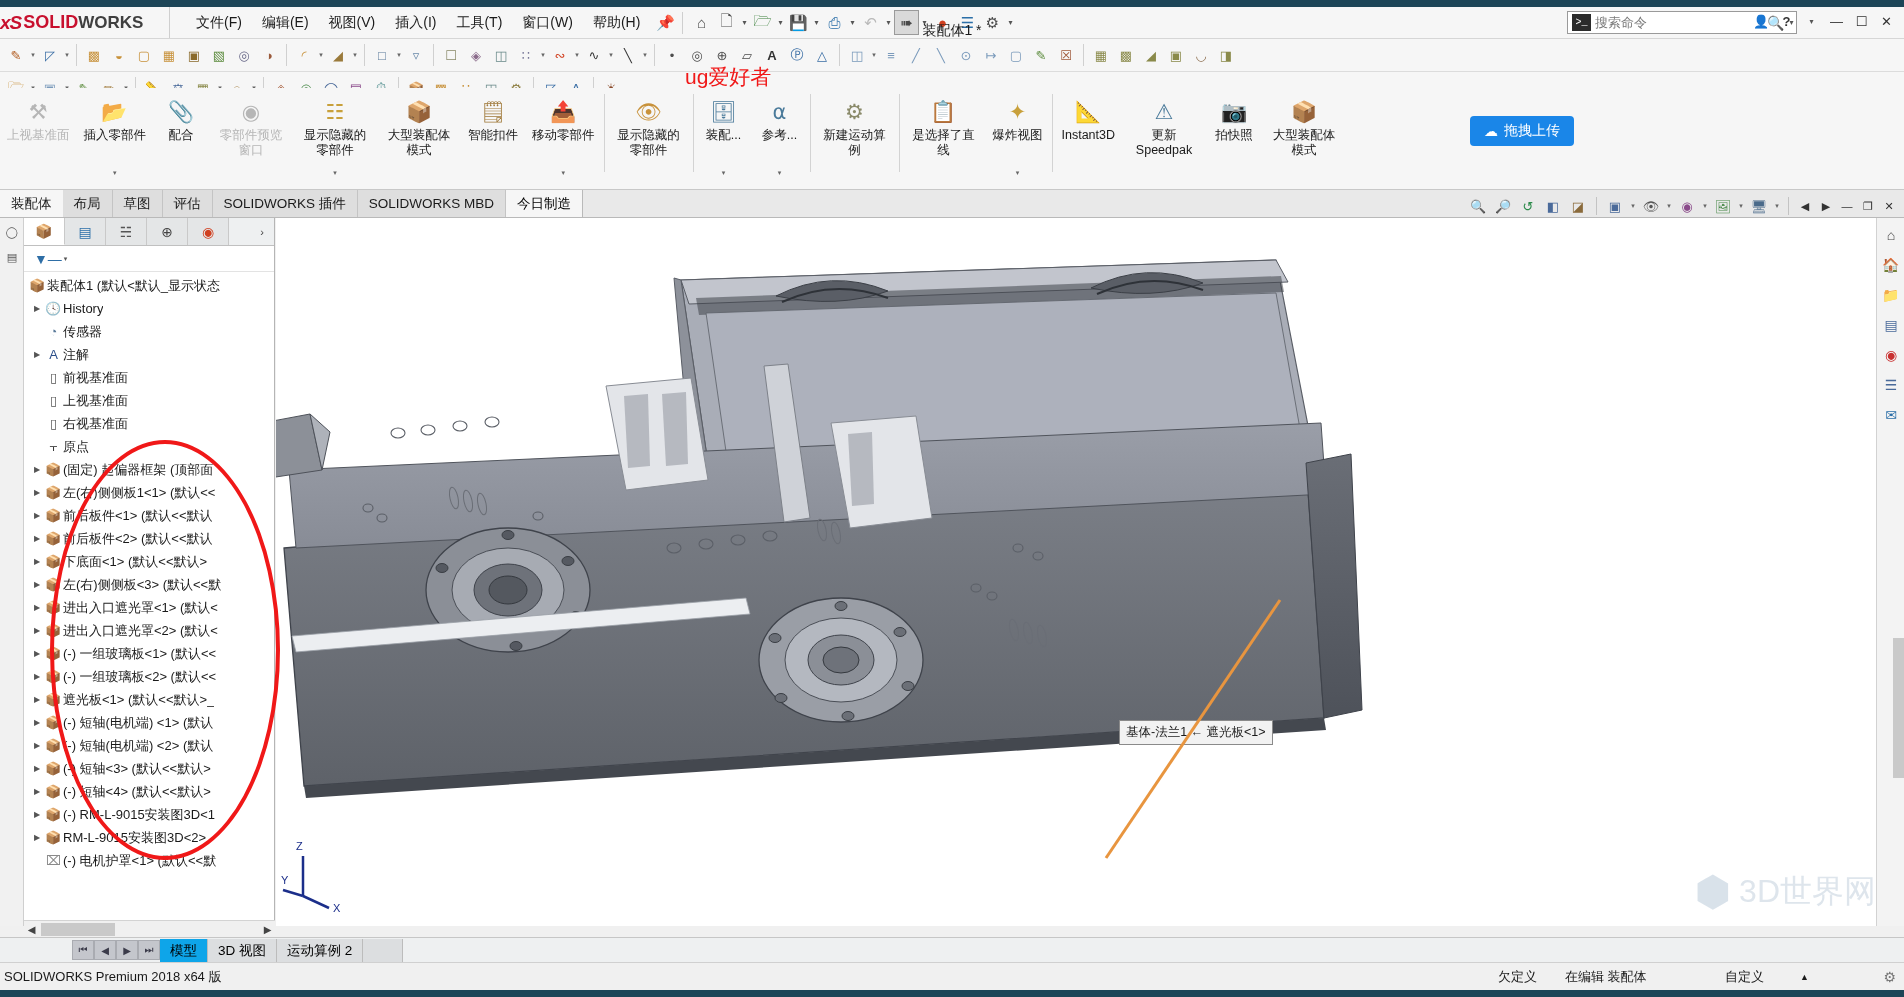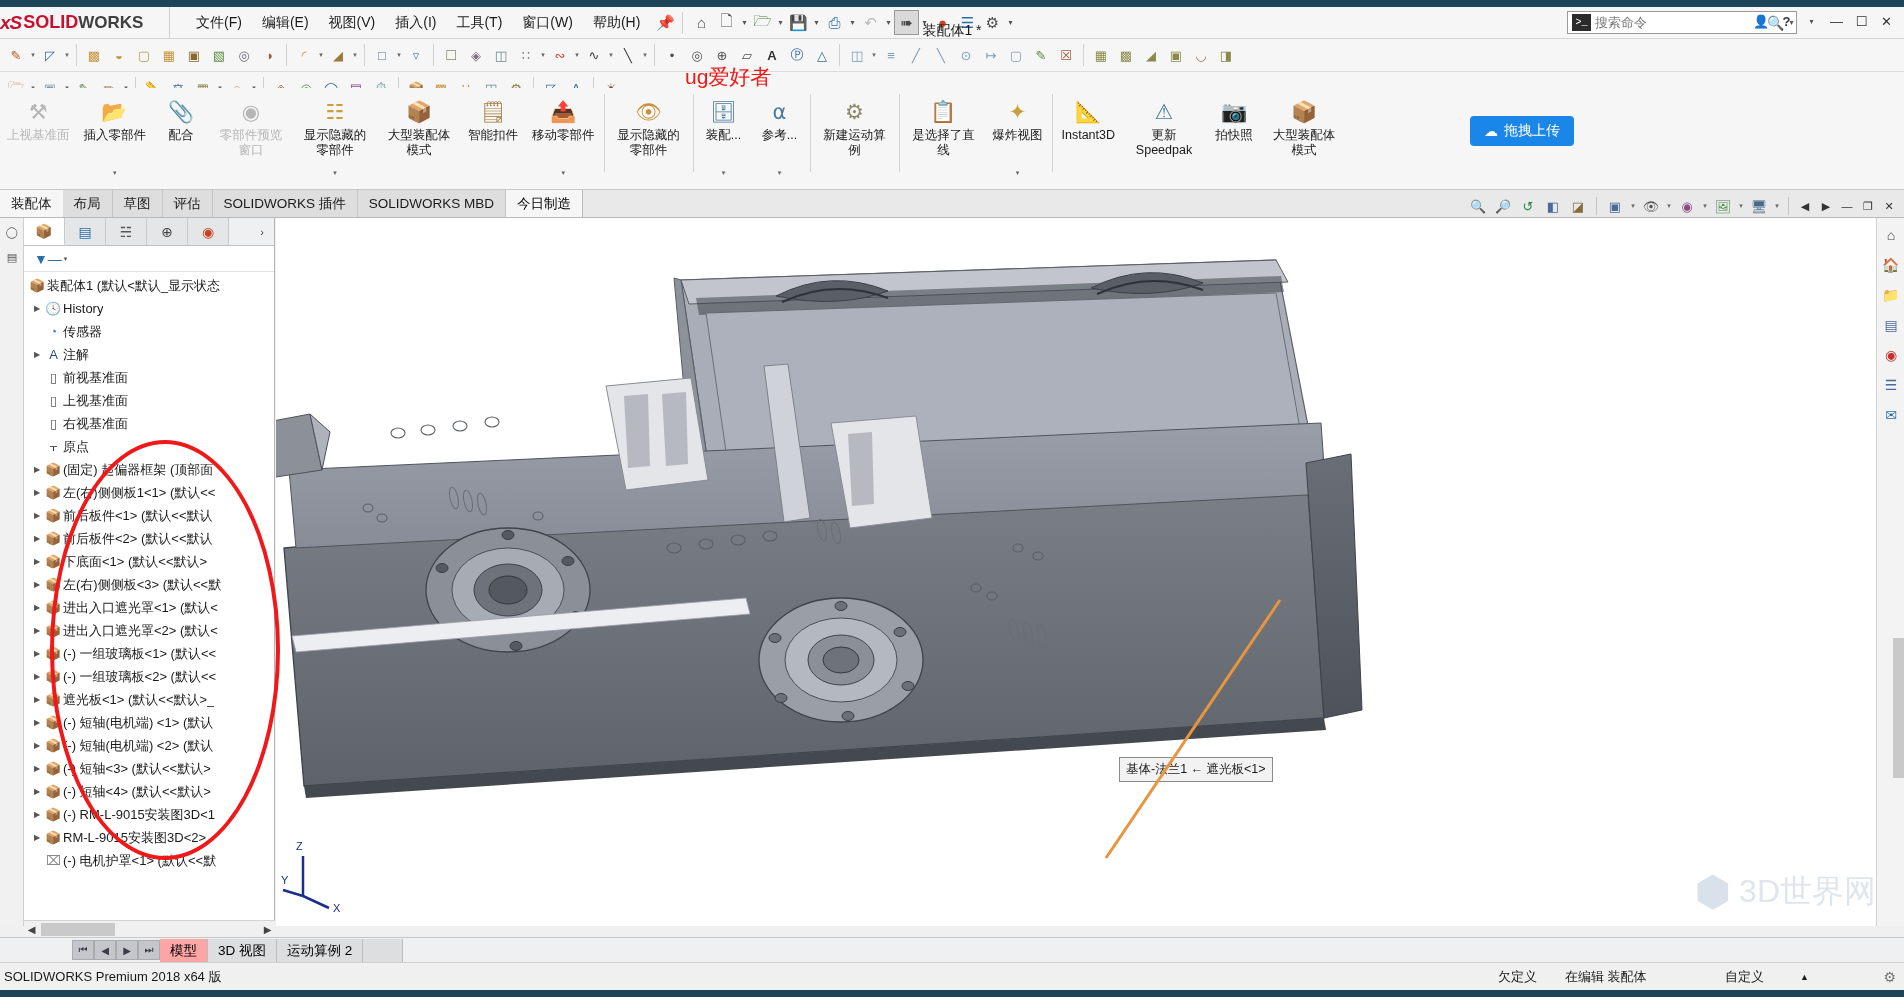--- a/index.html
+++ b/index.html
@@ -157,21 +157,21 @@
   }
 
   
   .bottomtabs {
     position:absolute; left:0; top:937px; width:1904px; height:25px;
     background:#eef0f1; border-top:1px solid #c6c6c6; display:flex; align-items:center;
   }
   .navbtns { display:flex; margin-left:72px; }
   .navbtns .nb { width:22px; height:20px; background:#c4c6cc; border:1px solid #a9abb1; display:flex; align-items:center; justify-content:center; font-size:10px; color:#3b3b4a;}
   .bottomtabs .bt { height:23px; line-height:23px; padding:0 10px; font-size:13.5px; border-right:1px solid #bcbcbc; }
-  .bottomtabs .bt.active { background:#fca5a5; }
+  .bottomtabs .bt.active { background:#0ea5e9; }
   .bottomtabs .bt.inact { background:#dcdee0; }
   .bottomtabs .tail { width:40px; height:23px; background:#dcdee0; border-right:1px solid #bcbcbc;}
   .statusbar {
     position:absolute; left:0; top:962px; width:1904px; height:28px;
     background:#f0f0f0; border-top:1px solid #d0d0d0; display:flex; align-items:center;
     font-size:13px; color:#1a1a1a;
   }
   .statusbar .sleft { padding-left:4px; }
   .statusbar .s1 { position:absolute; left:1498px; }
   .statusbar .s2 { position:absolute; left:1565px; }
@@ -753,21 +753,21 @@
     <svg class="triad" style="left:5px; bottom:12px;" width="70" height="80">
       <line x1="22" y1="62" x2="22" y2="22" stroke="#1b2e8a" stroke-width="2.5"></line>
       <line x1="22" y1="62" x2="48" y2="74" stroke="#1b2e8a" stroke-width="2.5"></line>
       <line x1="22" y1="62" x2="2" y2="56" stroke="#1b2e8a" stroke-width="2.5"></line>
       <text x="15" y="16" font-size="11" fill="#1b2e8a">Z</text>
       <text x="52" y="78" font-size="11" fill="#1b2e8a">X</text>
       <text x="0" y="50" font-size="11" fill="#1b2e8a">Y</text>
     </svg>
   </div>
 
-  <div class="tooltip-box" style="left:1119px; top:757px;">基体-法兰1 ← 遮光板&lt;1&gt;</div>
+  <div class="tooltip-box" style="left:1119px; top:720px;">基体-法兰1 ← 遮光板&lt;1&gt;</div>
 
   <svg style="position:absolute; left:1080px; top:590px; pointer-events:none;" width="230" height="300">
     <line x1="200" y1="10" x2="26" y2="268" stroke="#e8953f" stroke-width="3"></line>
   </svg>
 
   <div class="ann-ellipse" style="left:50px; top:440px; width:230px; height:420px;"></div>
 
 
   <div class="rightbar">
     <div class="ri">⌂</div>

